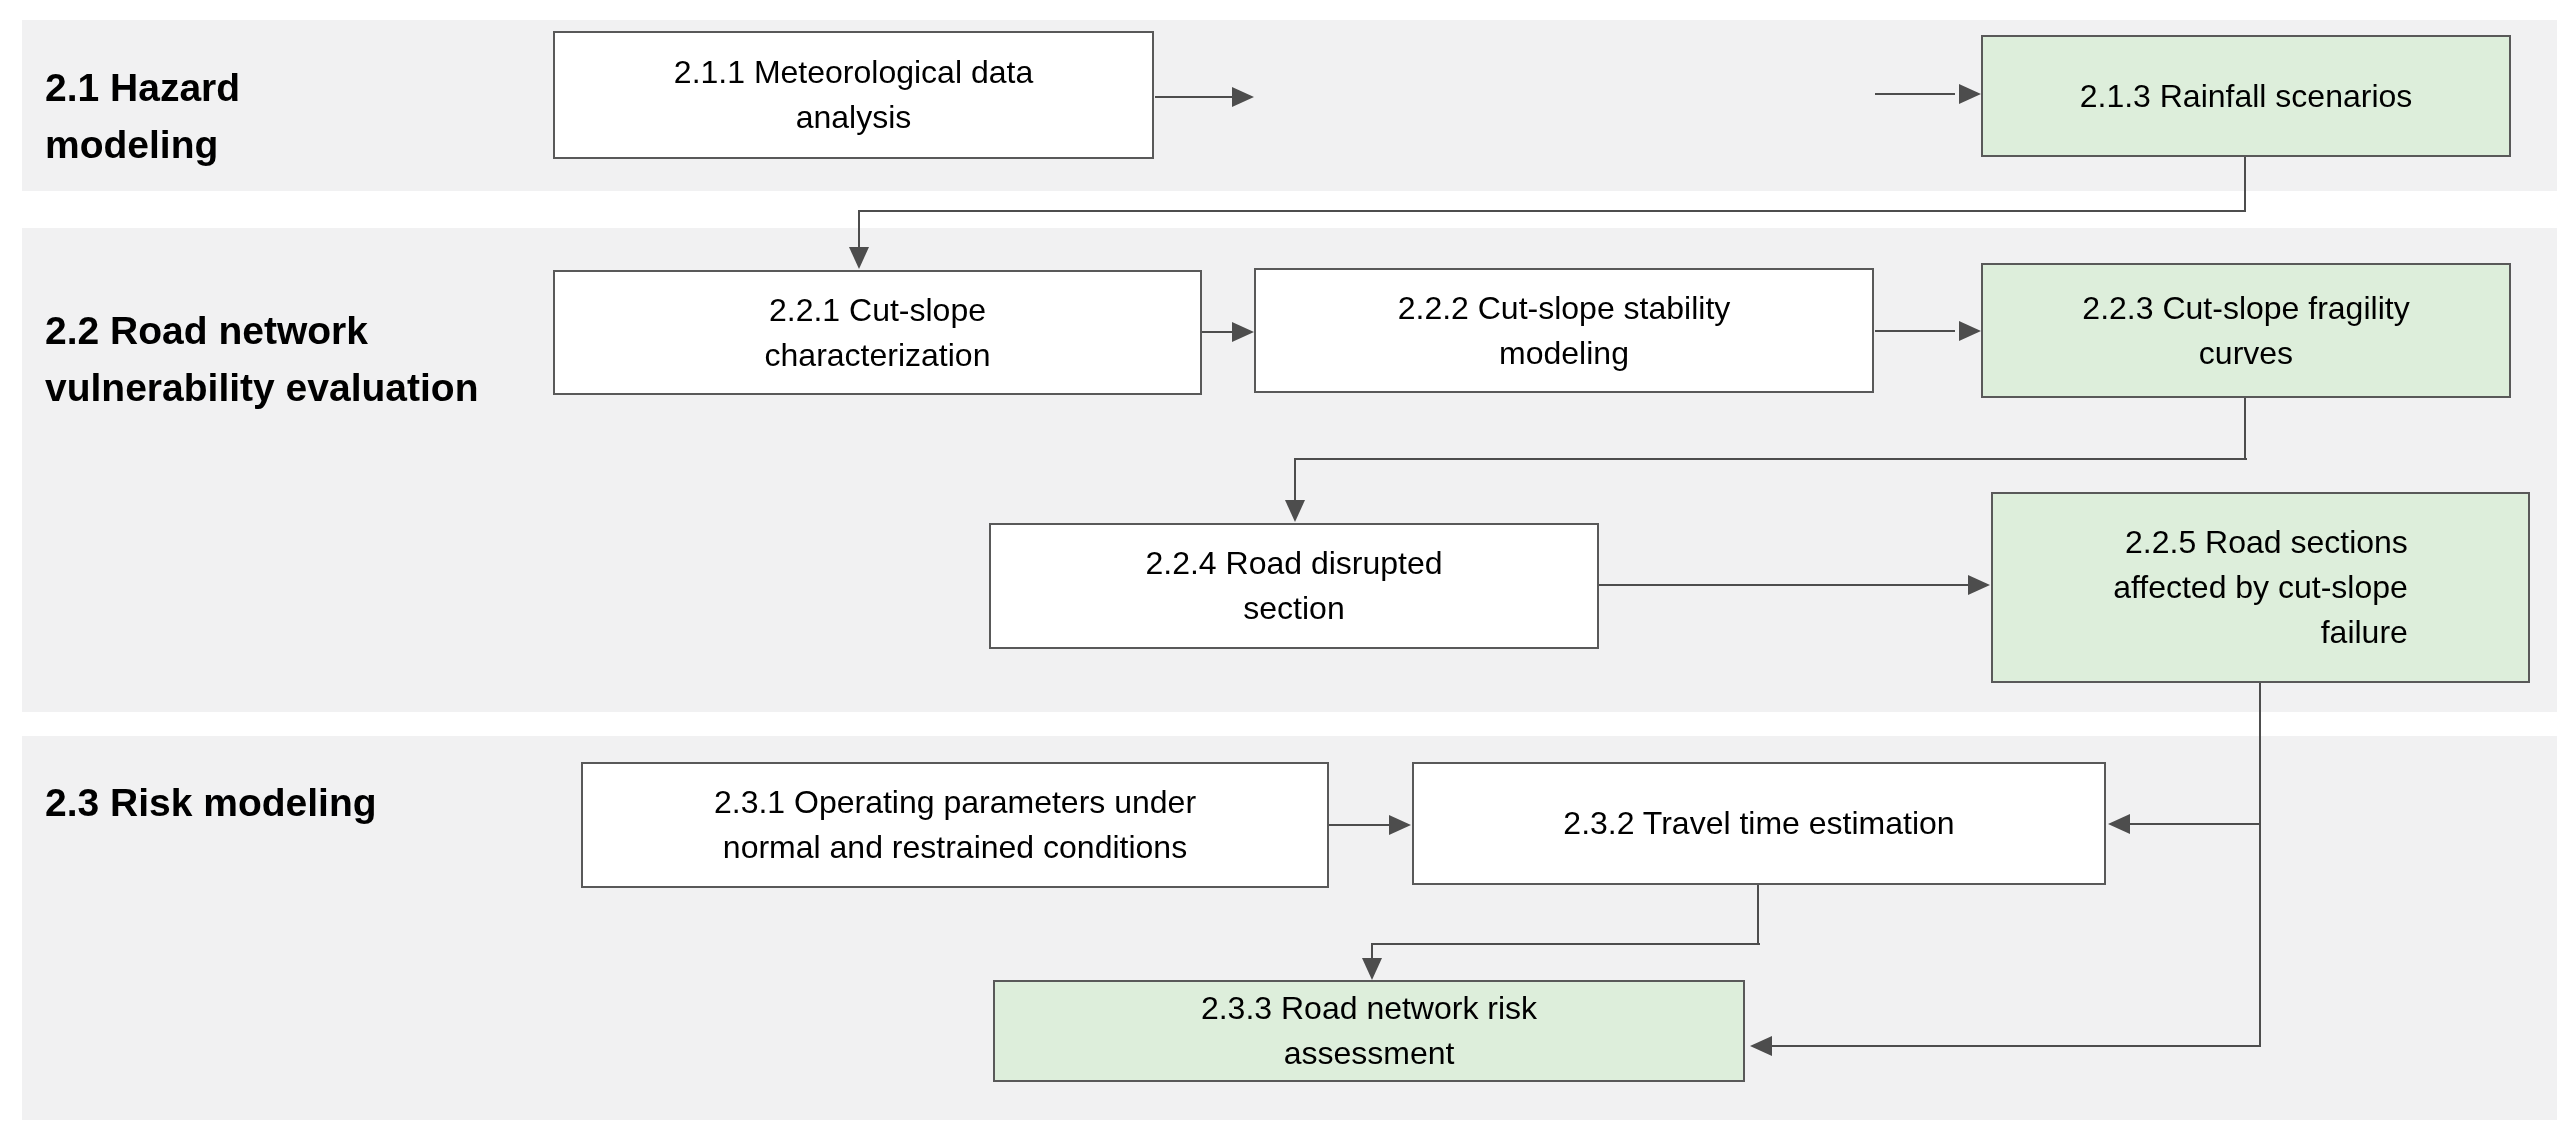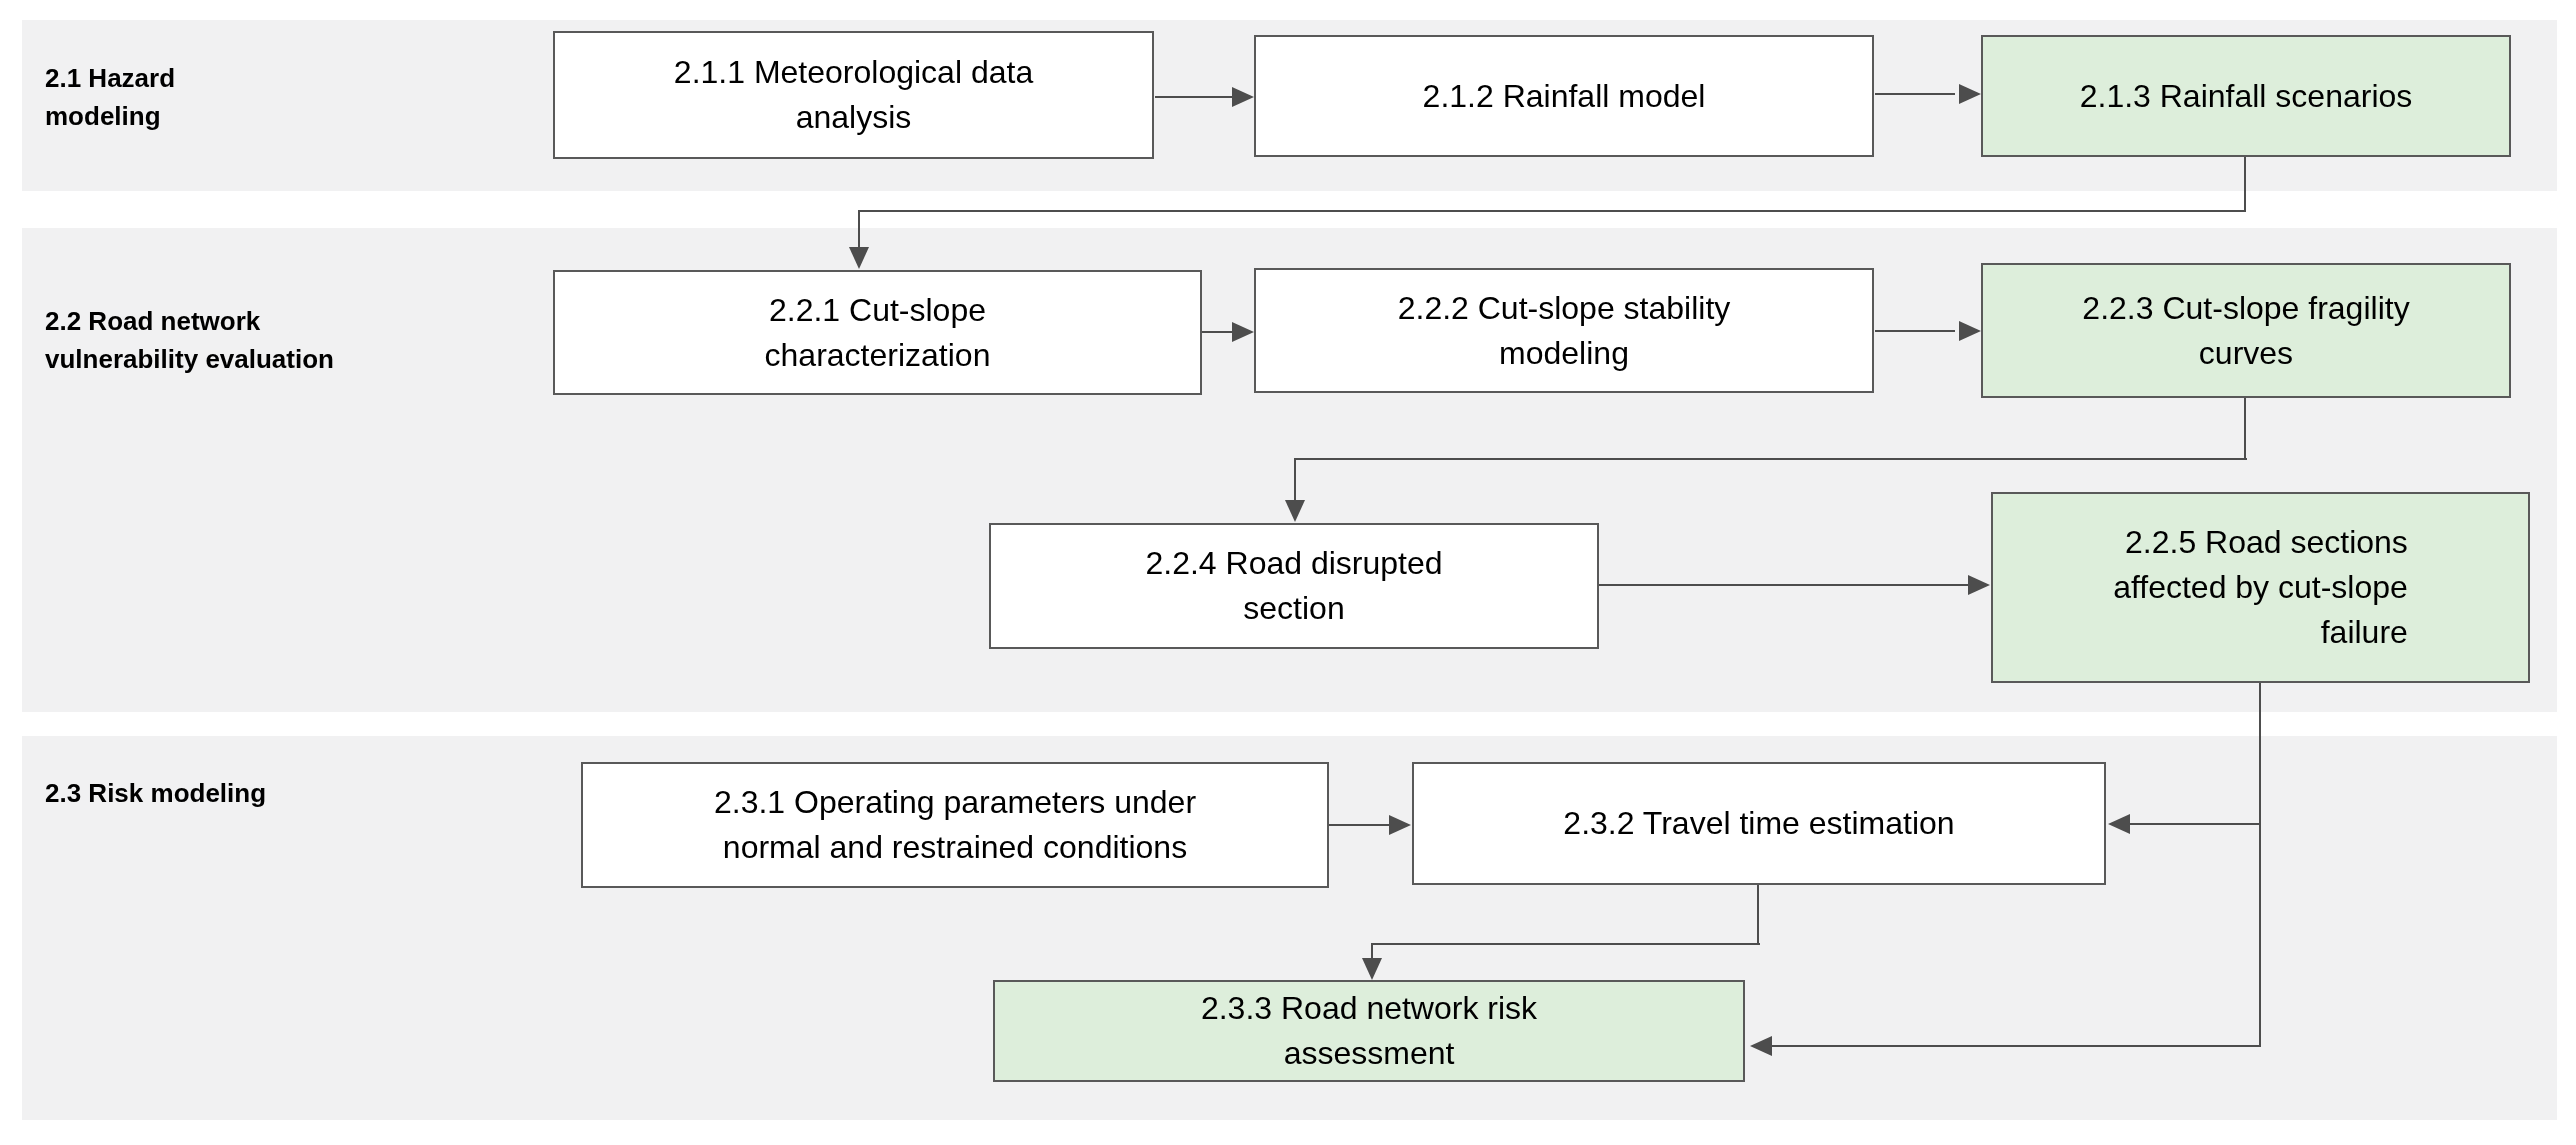--- a/index.html
+++ b/index.html
@@ -8,21 +8,21 @@
     font-family:"Liberation Sans", sans-serif; overflow:hidden;
     --band:#f1f1f2; --green-fill:#ddeedb; --box-fill:#ffffff;
     --box-border:#595959; --line:#4d4d4d; --text:#000000;
   }
   .band { position:absolute; left:21.5px; width:2535px; background:var(--band); }
   .band-1 { top:19.7px;   height:171px; }
   .band-2 { top:228px;  height:484px; }
   .band-3 { top:736px; height:384px; }
 
   .slabel {
-    position:absolute; font-weight:bold; font-size:26px; line-height:1.45;
+    position:absolute; font-weight:bold; font-size:39px; line-height:1.45;
     color:var(--text); white-space:pre-line;
   }
   .sl-1 { left:45px; top:60px; }
   .sl-2 { left:45px; top:303px; }
   .sl-3 { left:45px; top:775px; }
 
   .box {
     position:absolute; background:var(--box-fill); border:2.4px solid var(--box-border);
     display:flex; align-items:center; justify-content:center; text-align:center;
     font-size:32px; line-height:1.4; color:var(--text); box-sizing:border-box;
@@ -120,23 +120,20 @@
 
   <div class="vl c10v1"></div>
   <div class="hl c10h"></div>
   <div class="vl c10v2"></div>
   <div class="ar down c10a"></div>
 
   <div class="box b211">
     <span>2.1.1 Meteorological data
 analysis</span>
   </div>
-  <div class="box b212">
-    <span>2.1.2 Rainfall model</span>
-  </div>
   <div class="box green b213">
     <span>2.1.3 Rainfall scenarios</span>
   </div>
   <div class="box b221">
     <span>2.2.1 Cut-slope
 characterization</span>
   </div>
   <div class="box b222">
     <span>2.2.2 Cut-slope stability
 modeling</span>

